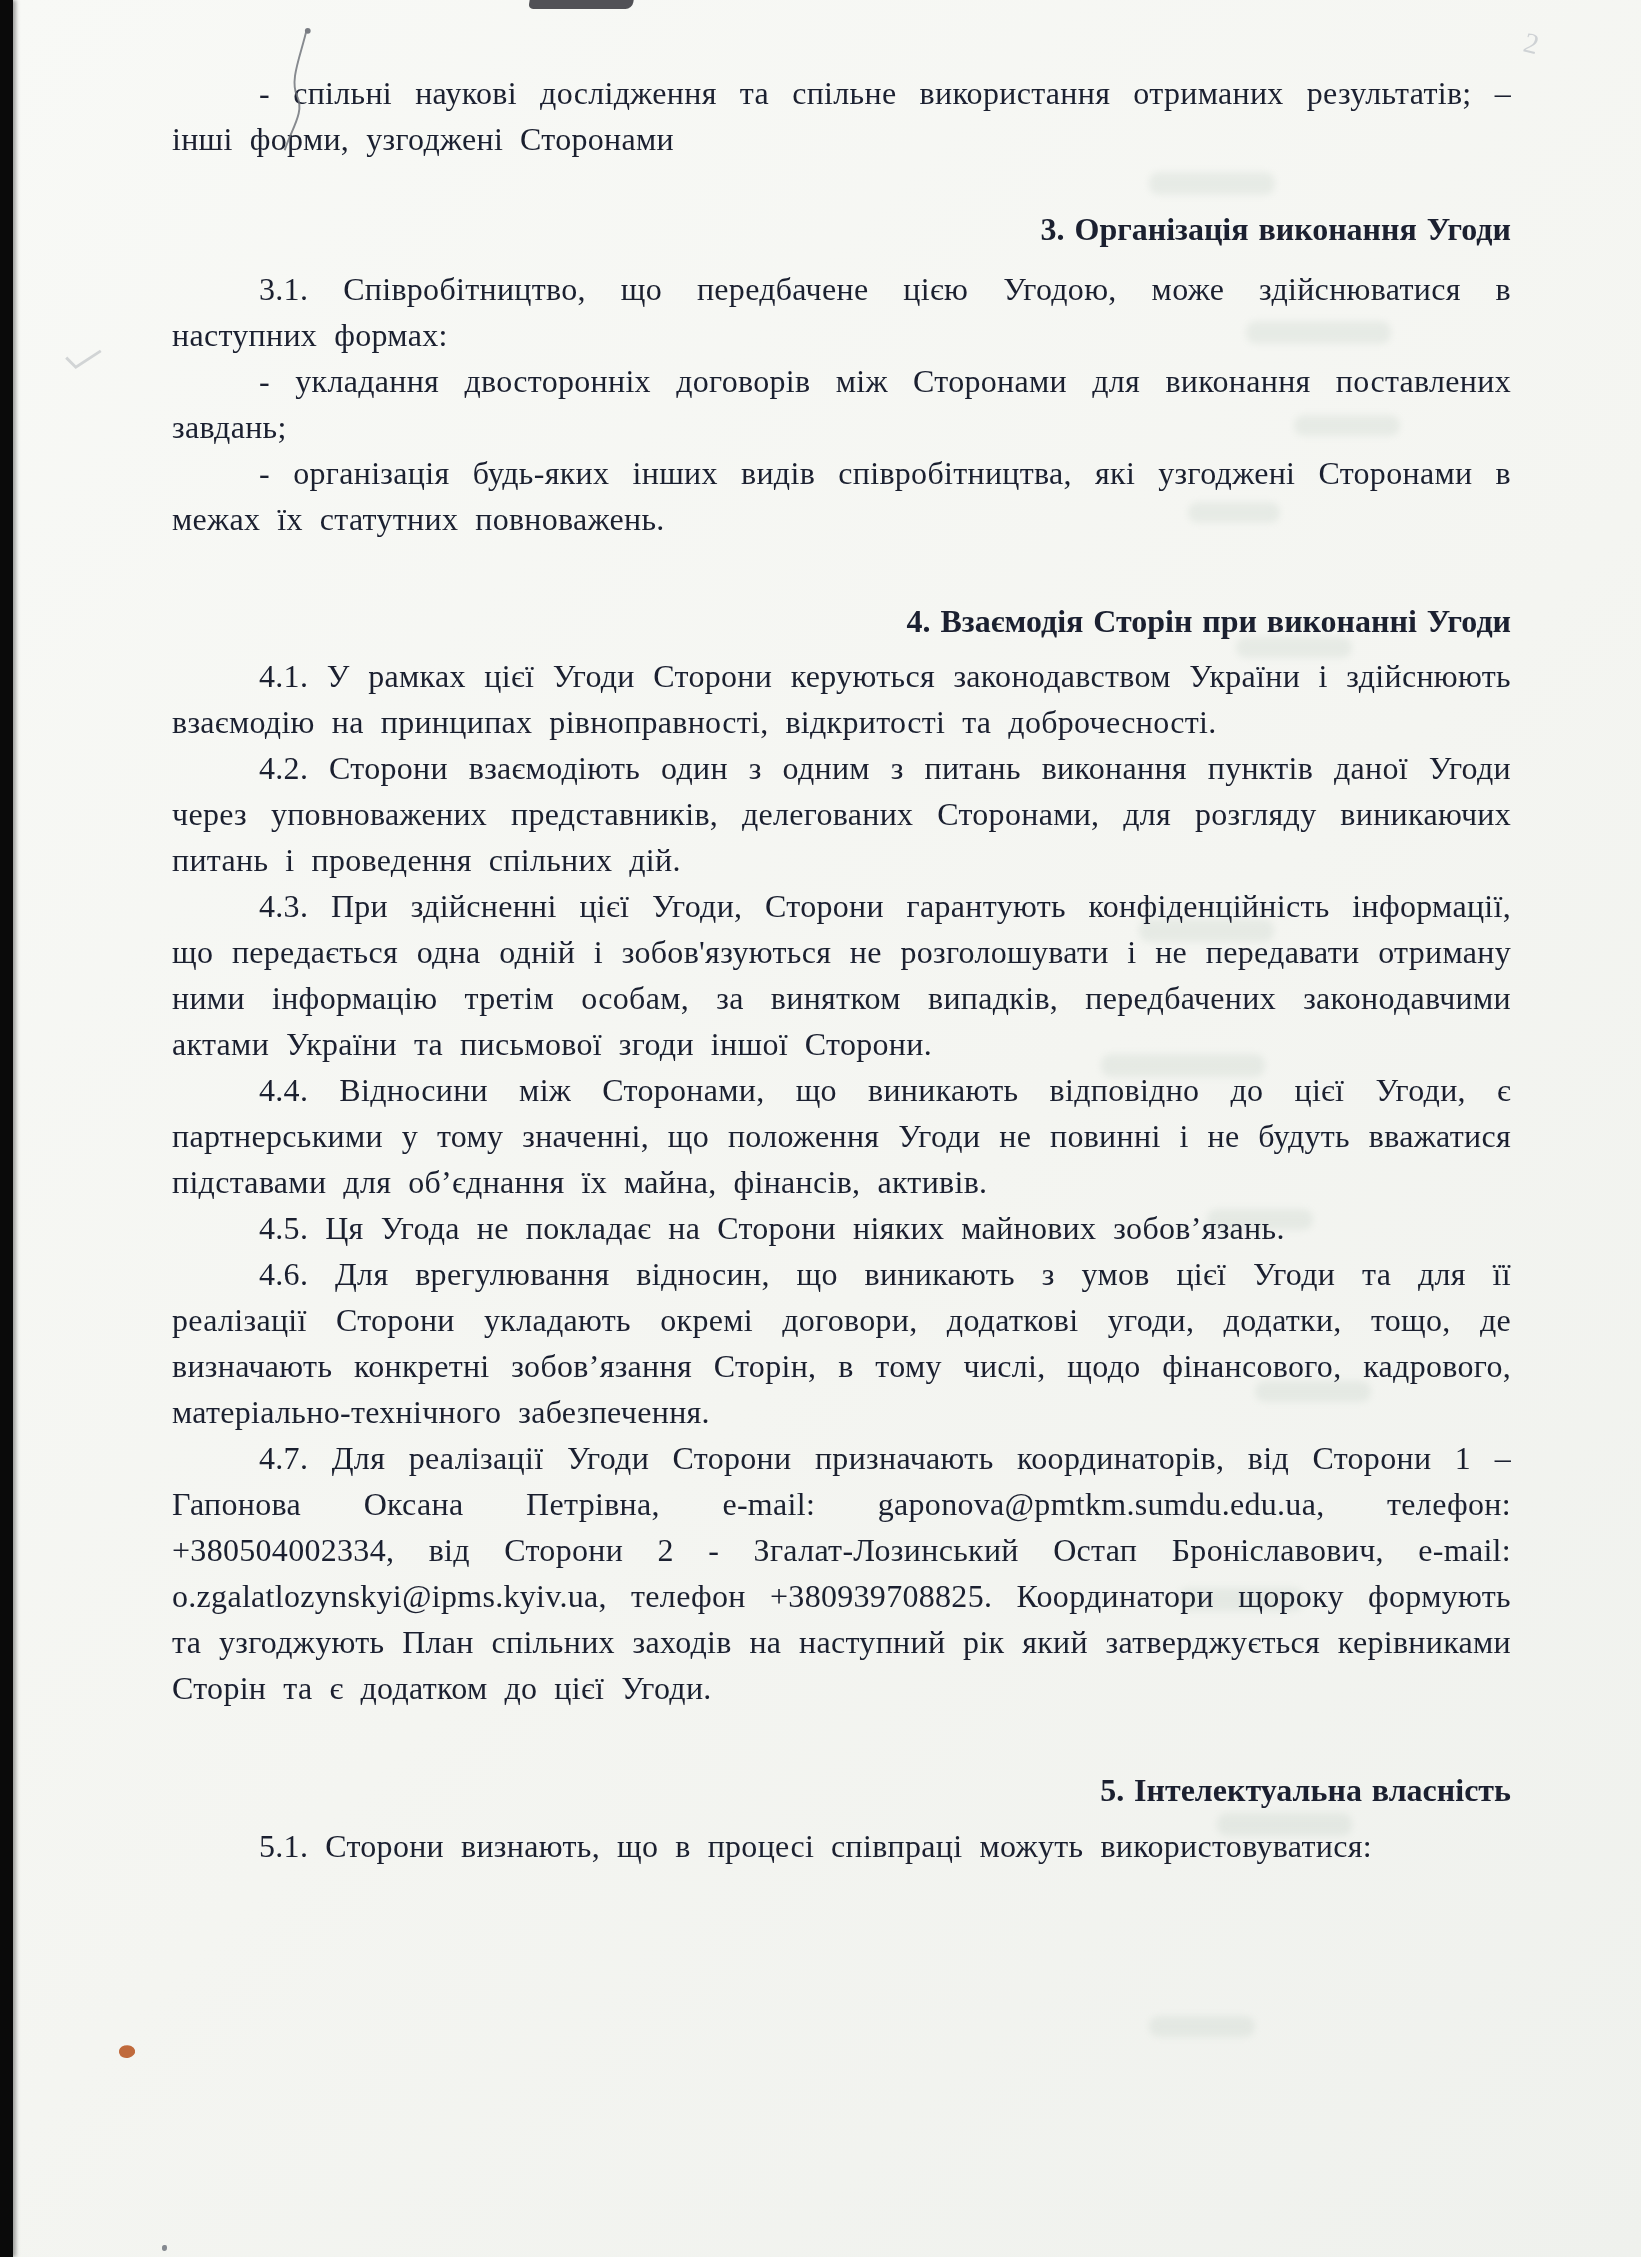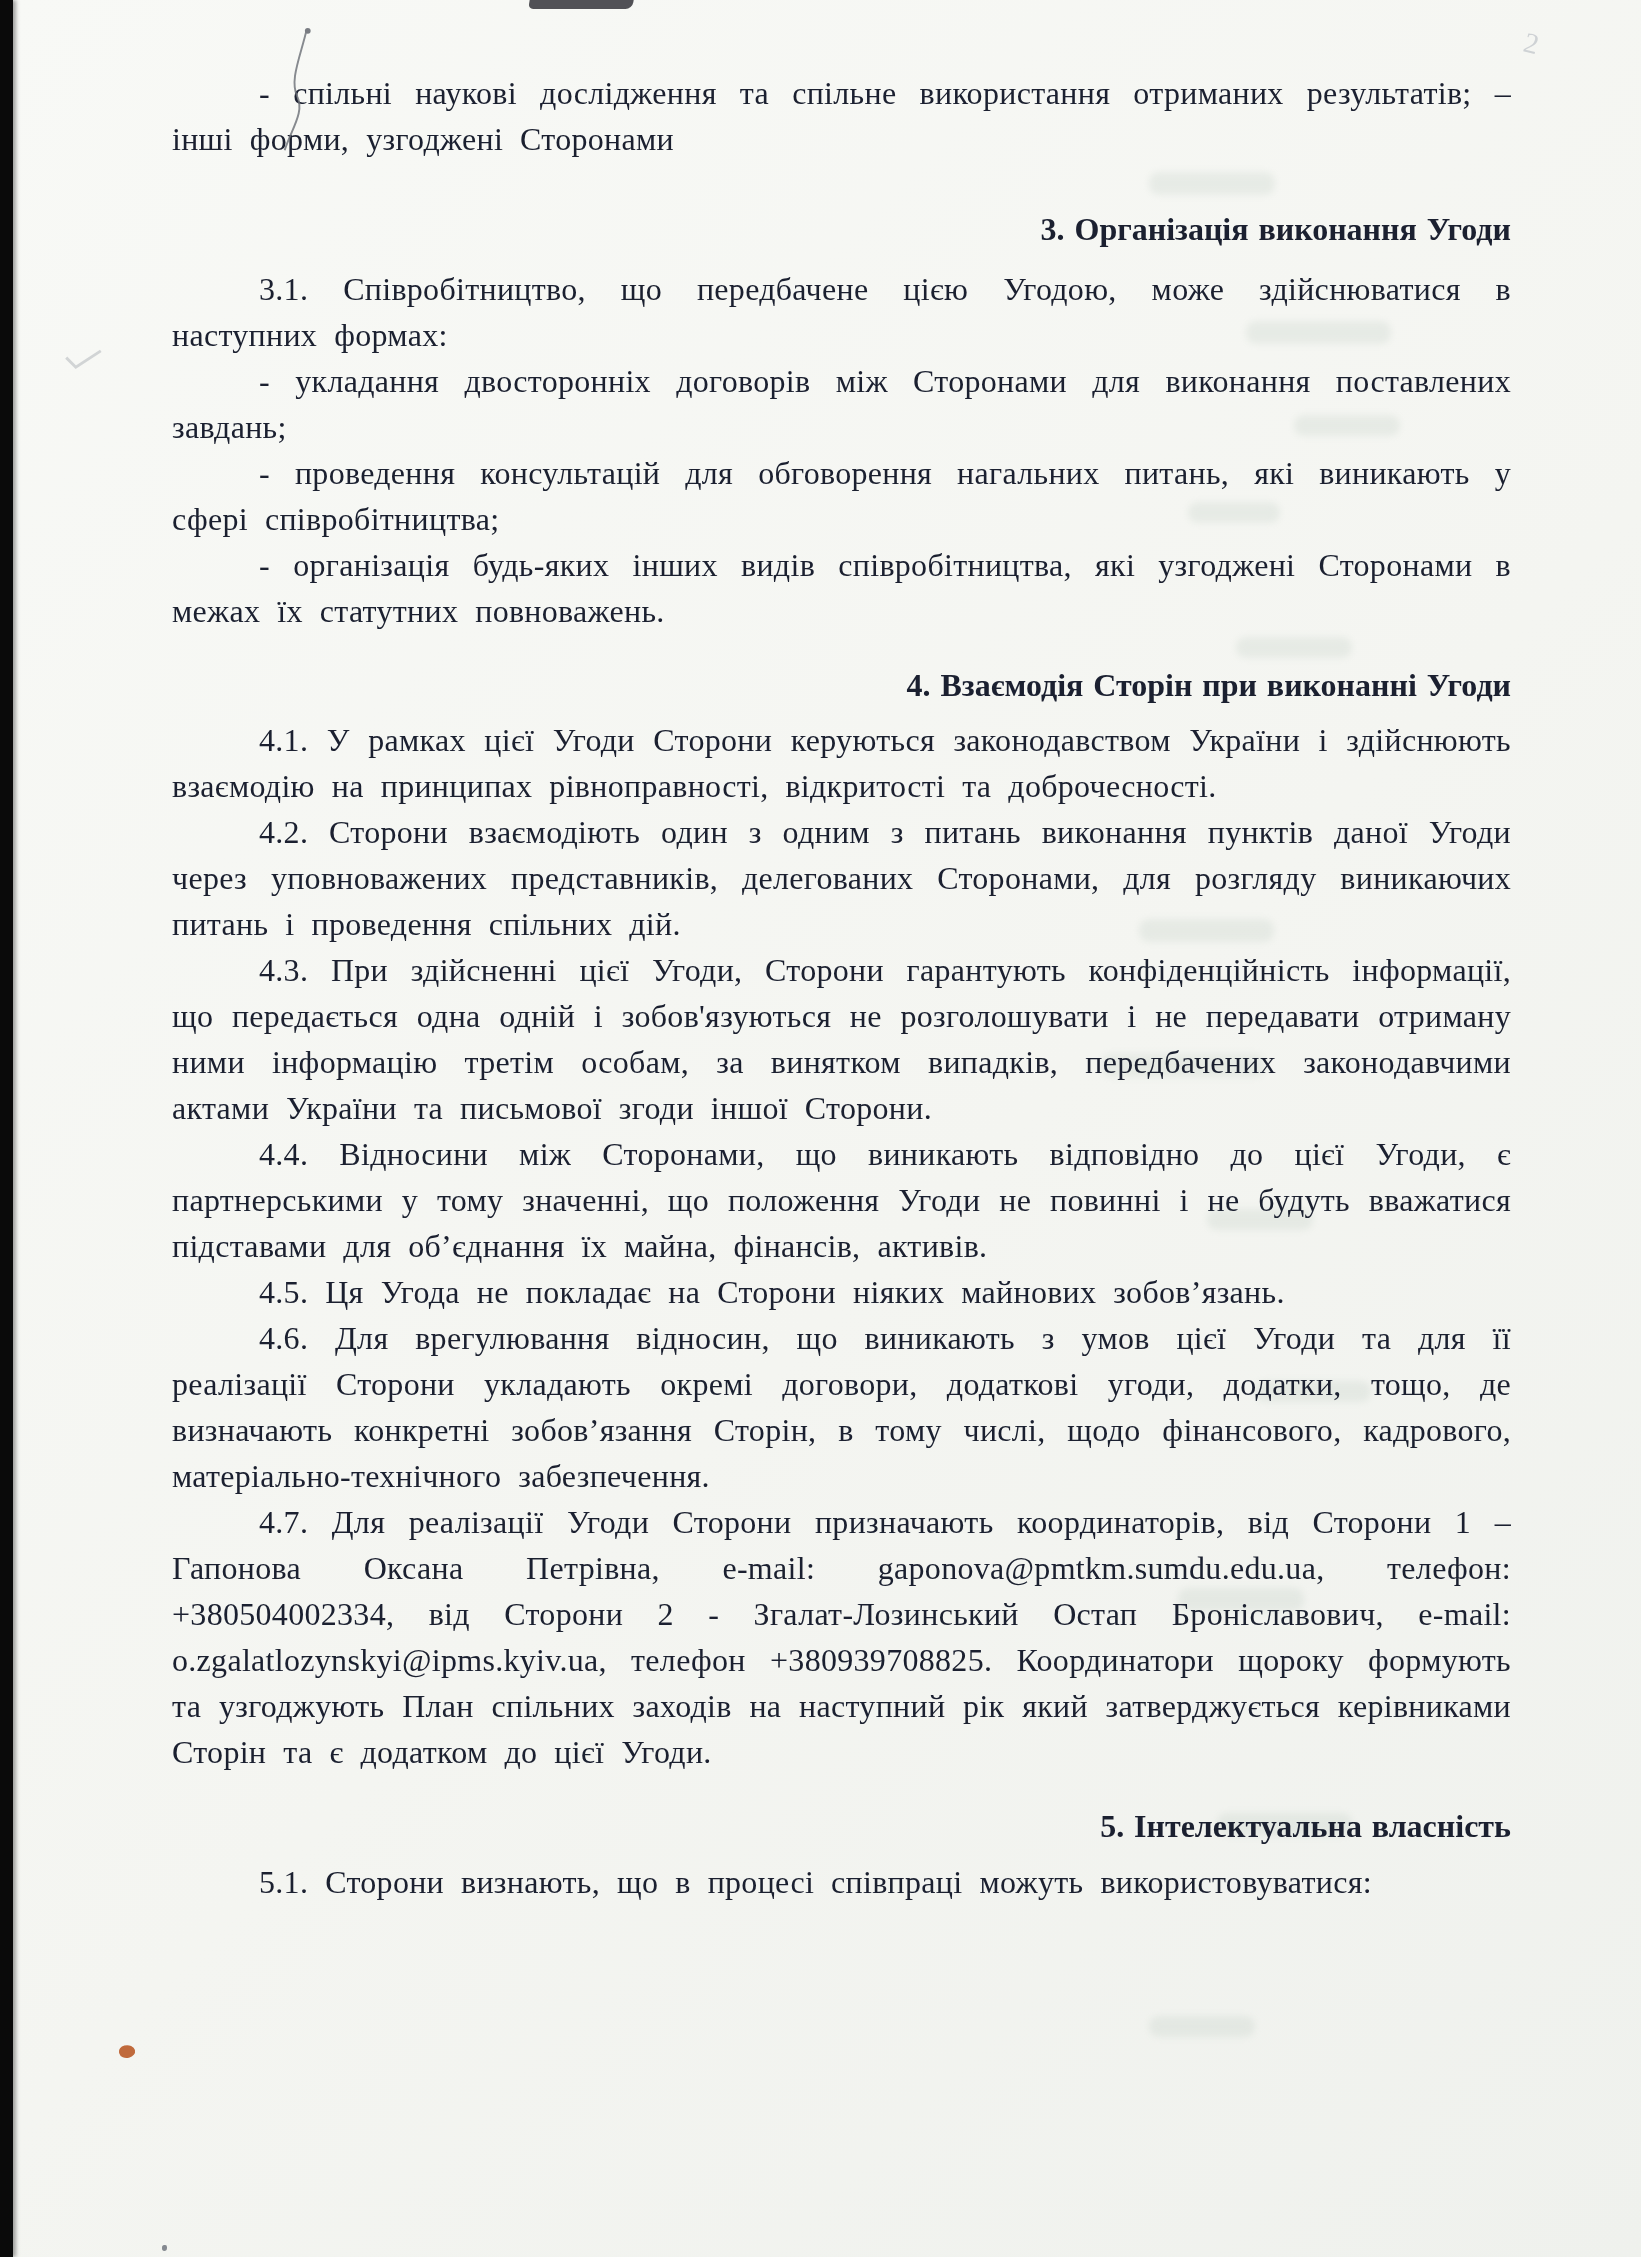--- a/index.html
+++ b/index.html
@@ -115,21 +115,21 @@
 
   .heading {
     margin: 44px 0 13.5px 0;
     font-size: 32px;
     line-height: 46px;
     text-align: right;
     font-weight: bold;
     word-spacing: 1.9px;
   }
   .heading.big-gap {
-    margin-top: 28px;
+    margin-top: 56px;
     margin-bottom: 9.7px;
   }
 </style>
 </head>
 <body>
 
 <div class="scan-edge"></div>
 <div class="top-smudge"></div>
 
 <div class="hair-mark">
@@ -161,21 +161,20 @@
 <div class="bleed" style="left:1255px;top:1381px;width:116px;height:21px;"></div>
 <div class="bleed" style="left:1178px;top:1588px;width:126px;height:23px;"></div>
 <div class="bleed" style="left:1217px;top:1813px;width:135px;height:23px;"></div>
 <div class="bleed" style="left:1149px;top:2016px;width:106px;height:21px;"></div>
 
 <div class="page-content">
   <p class="para">- спільні наукові дослідження та спільне використання отриманих результатів; – інші форми, узгоджені Сторонами</p>
   <h2 class="heading">3. Організація виконання Угоди</h2>
   <p class="para">3.1. Співробітництво, що передбачене цією Угодою, може здійснюватися в наступних формах:</p>
   <p class="para">- укладання двосторонніх договорів між Сторонами для виконання поставлених завдань;</p>
-  <p class="para">- проведення консультацій для обговорення нагальних питань, які виникають у сфері співробітництва;</p>
   <p class="para">- організація будь-яких інших видів співробітництва, які узгоджені Сторонами в межах їх статутних повноважень.</p>
   <h2 class="heading big-gap">4. Взаємодія Сторін при виконанні Угоди</h2>
   <p class="para">4.1. У рамках цієї Угоди Сторони керуються законодавством України і здійснюють взаємодію на принципах рівноправності, відкритості та доброчесності.</p>
   <p class="para">4.2. Сторони взаємодіють один з одним з питань виконання пунктів даної Угоди через уповноважених представників, делегованих Сторонами, для розгляду виникаючих питань і проведення спільних дій.</p>
   <p class="para">4.3. При здійсненні цієї Угоди, Сторони гарантують конфіденційність інформації, що передається одна одній і зобов'язуються не розголошувати і не передавати отриману ними інформацію третім особам, за винятком випадків, передбачених законодавчими актами України та письмової згоди іншої Сторони.</p>
   <p class="para">4.4. Відносини між Сторонами, що виникають відповідно до цієї Угоди, є партнерськими у тому значенні, що положення Угоди не повинні і не будуть вважатися підставами для об’єднання їх майна, фінансів, активів.</p>
   <p class="para">4.5. Ця Угода не покладає на Сторони ніяких майнових зобов’язань.</p>
   <p class="para">4.6. Для врегулювання відносин, що виникають з умов цієї Угоди та для її реалізації Сторони укладають окремі договори, додаткові угоди, додатки, тощо, де визначають конкретні зобов’язання Сторін, в тому числі, щодо фінансового, кадрового, матеріально-технічного забезпечення.</p>
   <p class="para">4.7. Для реалізації Угоди Сторони призначають координаторів, від Сторони 1 – Гапонова Оксана Петрівна, e-mail: gaponova@pmtkm.sumdu.edu.ua, телефон: +380504002334, від Сторони 2 - Згалат-Лозинський Остап Броніславович, e-mail: o.zgalatlozynskyi@ipms.kyiv.ua, телефон +380939708825. Координатори щороку формують та узгоджують План спільних заходів на наступний рік який затверджується керівниками Сторін та є додатком до цієї Угоди.</p>
   <h2 class="heading big-gap">5. Інтелектуальна власність</h2>

